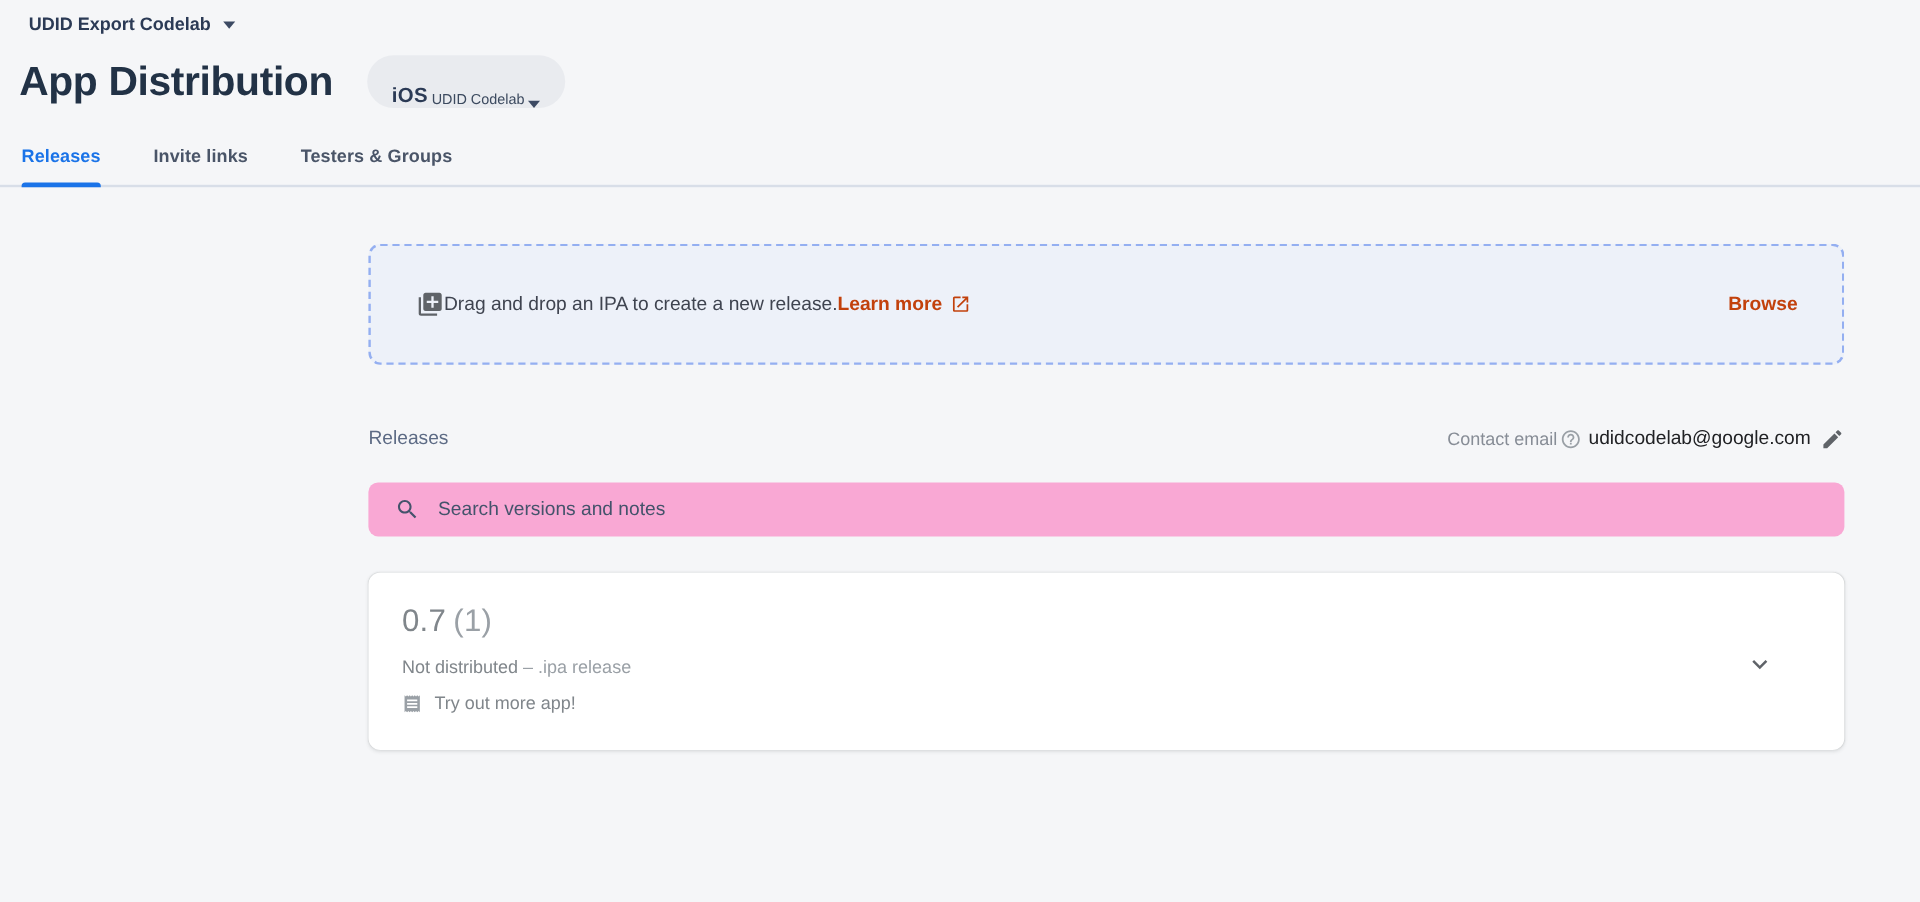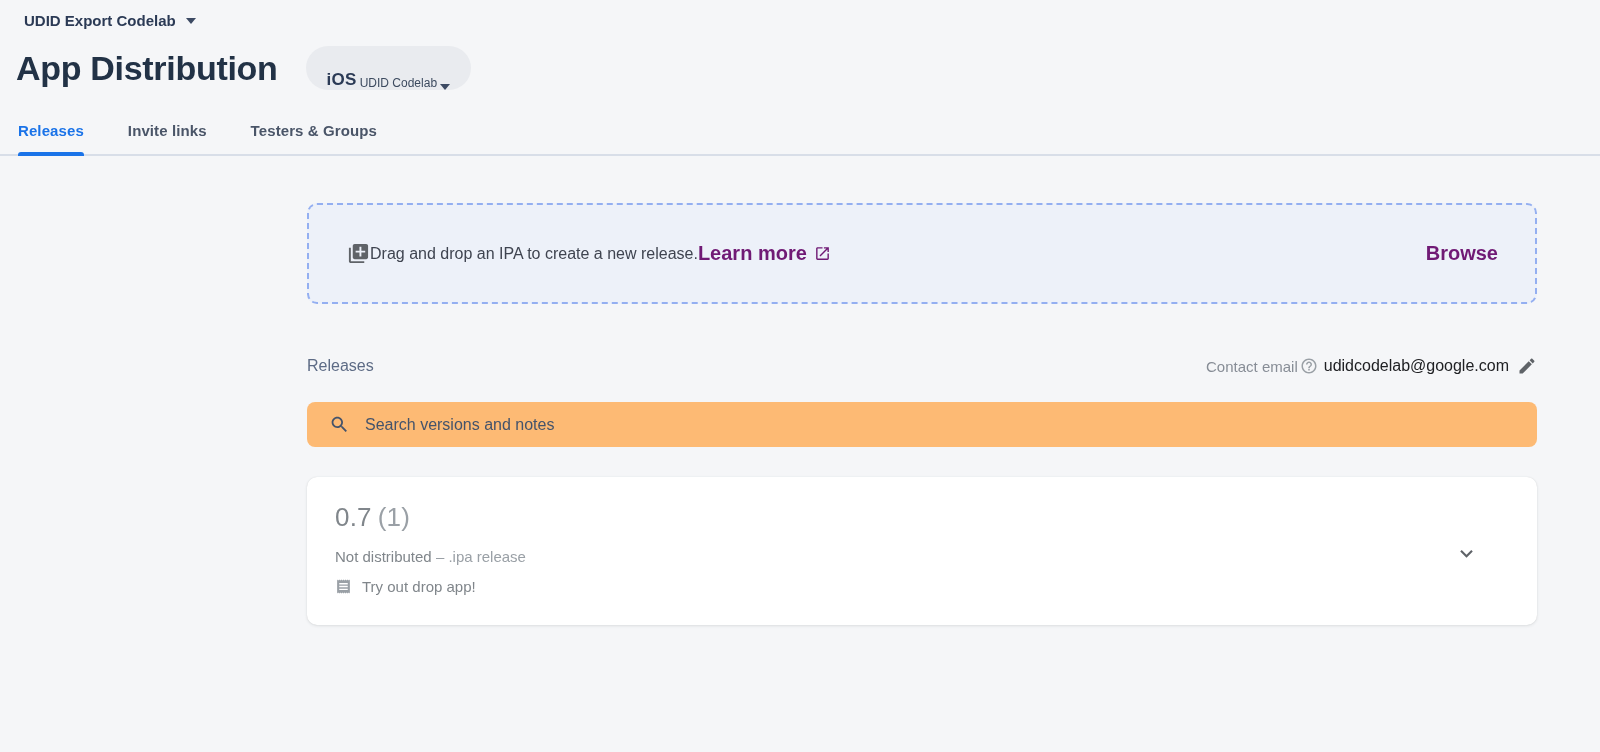--- a/index.html
+++ b/index.html
@@ -113,23 +113,23 @@
   .dropzone-left {
     display: flex;
     align-items: center;
     gap: 0;
   }
   .dropzone-msg {
     font-size: 16px;
     color: #3f4450;
   }
   .link {
-    font-size: 20px;
-    font-weight: bold;
-    color: #701a75;
+    font-size: 16px;
+    font-weight: bold;
+    color: #c2410c;
     text-decoration: none;
     cursor: pointer;
     display: inline-flex;
     align-items: center;
     gap: 7px;
   }
   .icon { display: inline-flex; flex: none; }
   .icon svg { display: block; }
 
   
@@ -156,21 +156,21 @@
     font-size: 16px;
     color: #202124;
     margin-left: 4px;
   }
   .icon-btn { cursor: pointer; display: inline-flex; }
 
   
   .search-bar {
     margin-top: 26px;
     height: 45px;
-    background: #fdba74;
+    background: #f9a8d4;
     border-radius: 8px;
     display: flex;
     align-items: center;
     gap: 15px;
     padding: 0 22px;
   }
   .search-bar input {
     flex: 1;
     border: none;
     outline: none;
@@ -305,21 +305,21 @@
       <span>Not distributed</span>
       <span class="detail">–</span>
       <span class="detail">.ipa release</span>
     </div>
     <div class="release-note">
       <span class="icon" style="color:#9aa0a6">
         <svg width="17" height="17" viewBox="0 0 24 24" fill="currentColor">
             <path d="M18 17H6v-2h12v2zm0-4H6v-2h12v2zm0-4H6V7h12v2zM3 22l1.5-1.5L6 22l1.5-1.5L9 22l1.5-1.5L12 22l1.5-1.5L15 22l1.5-1.5L18 22l1.5-1.5L21 22V2l-1.5 1.5L18 2l-1.5 1.5L15 2l-1.5 1.5L12 2l-1.5 1.5L9 2 7.5 3.5 6 2 4.5 3.5 3 2v20z"></path>
           </svg>
       </span>
-      <span>Try out drop app!</span>
+      <span>Try out more app!</span>
     </div>
     <span class="icon expand-btn">
       <svg width="25" height="25" viewBox="0 0 24 24" fill="currentColor">
           <path d="M16.59 8.59L12 13.17 7.41 8.59 6 10l6 6 6-6z"></path>
         </svg>
     </span>
   </div>
 
 </div>
 

